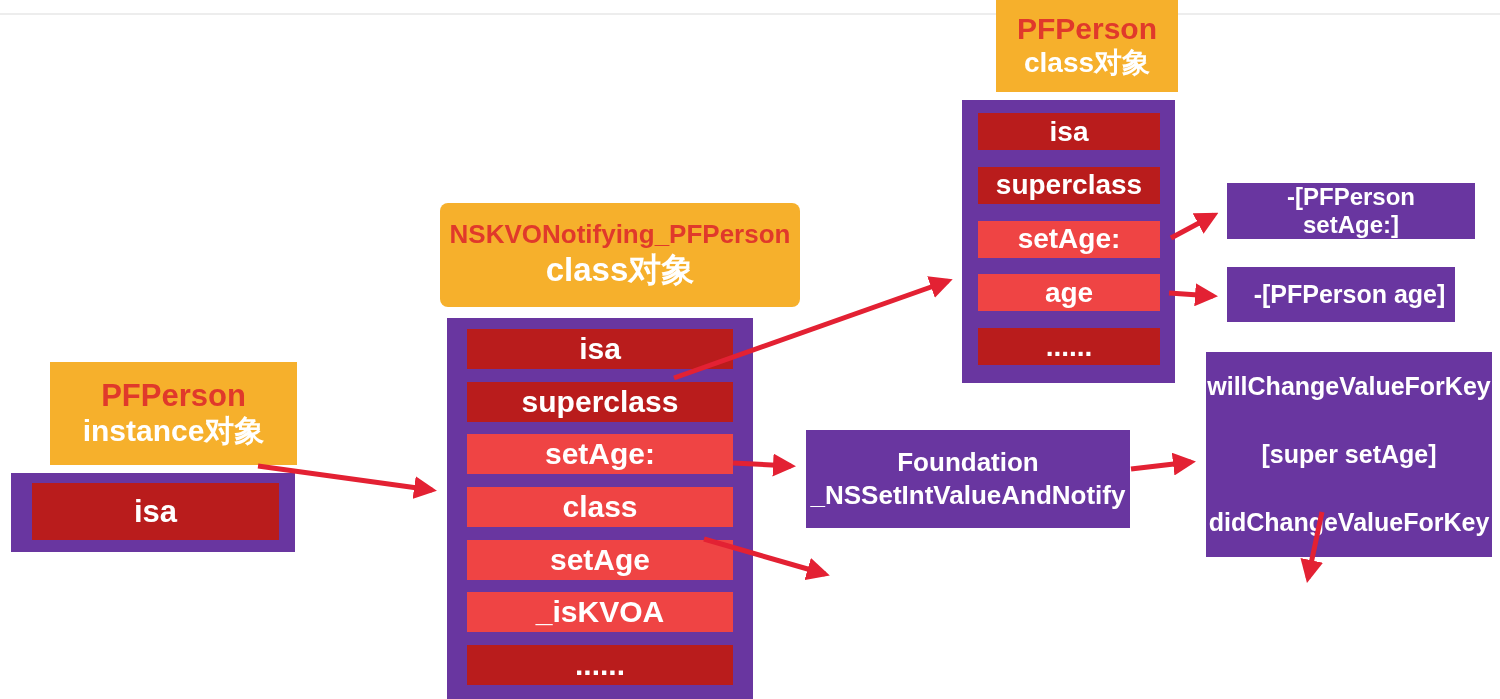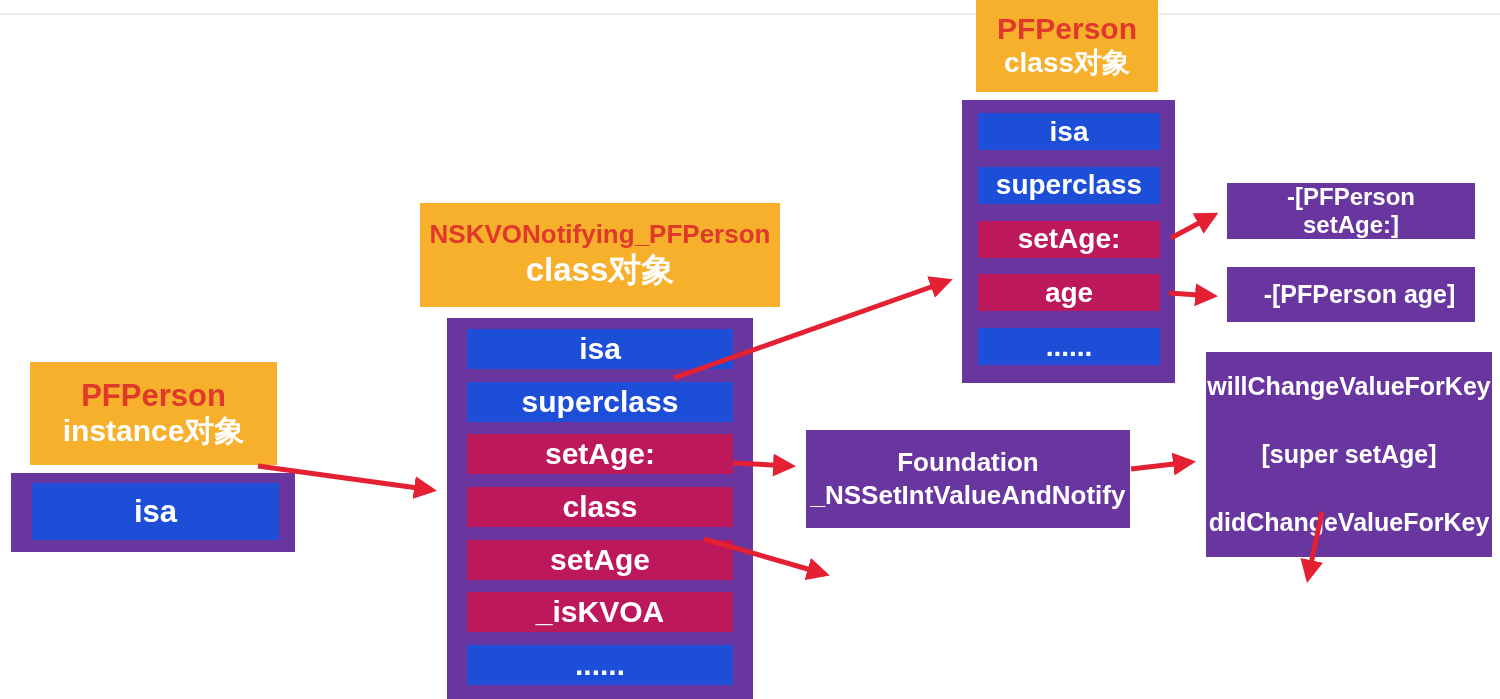--- a/index.html
+++ b/index.html
@@ -5,53 +5,53 @@
   html,body{margin:0;padding:0;background:#ffffff;}
   .stage{
     position:relative; width:1500px; height:699px; overflow:hidden;
     background:#ffffff;
     font-family:"Liberation Sans", sans-serif; font-weight:700;
   }
   .top-rule{position:absolute; left:0; top:13px; width:1500px; height:2px; background:#ededed;}
 
   
   .obox{position:absolute; background:#F6B02C; display:flex; flex-direction:column;
-        align-items:center; justify-content:center; text-align:center; z-index:2;}
+        align-items:center; justify-content:center; text-align:center; z-index:2;margin-left:20px;}
   .obox .t{color:#E0392B; line-height:1.15;}
   .obox .s{color:#ffffff; line-height:1.2;}
   .obox-instance{left:30px; top:362px; width:247px; height:103px;}
   .obox-instance .t{font-size:31px;}
   .obox-instance .s{font-size:30px;}
-  .obox-notifying{left:420px; top:203px; width:360px; height:104px;}
+  .obox-notifying{left:420px; top:203px; width:360px; height:104px;border-radius:8px;}
   .obox-notifying .t{font-size:26px;}
   .obox-notifying .s{font-size:33px;}
   .obox-personclass{left:976px; top:0px; width:182px; height:92px;}
   .obox-personclass .t{font-size:30px;}
   .obox-personclass .s{font-size:28px;}
 
   
   .pbox{position:absolute; background:#6936A0; display:flex; flex-direction:column;
         justify-content:space-between; box-sizing:border-box; z-index:2;}
   .pbox-instance{left:11px; top:473px; width:284px; height:79px; padding:10px 16px 12px 21px;}
   .pbox-notifying{left:447px; top:318px; width:306px; height:381px; padding:11px 20px 14px 20px;}
   .pbox-personclass{left:962px; top:100px; width:213px; height:283px; padding:13px 15px 18px 16px;}
   .row{display:flex; align-items:center; justify-content:center; color:#ffffff; text-align:center;}
-  .row.blue{background:#1d4ed8;}
-  .row.green{background:#be185d;}
+  .row.blue{background:#b91c1c;}
+  .row.green{background:#ef4444;}
   .pbox-instance .row{height:57px; font-size:31px;}
   .pbox-notifying .row{height:40px; font-size:30px;}
   .pbox-personclass .row{height:37px; font-size:28px;}
 
   
   .sbox{position:absolute; background:#6936A0; color:#ffffff; display:flex; flex-direction:column;
         align-items:center; justify-content:center; text-align:center; box-sizing:border-box;
         overflow:hidden; z-index:2;}
   .sbox div{white-space:nowrap;}
   .sbox-setage{left:1227px; top:183px; width:248px; height:56px; font-size:24px; line-height:28px;}
-  .sbox-age{left:1227px; top:267px; width:248px; height:55px; font-size:25px;padding-left:17px;}
+  .sbox-age{left:1227px; top:267px; width:228px; height:55px; font-size:25px;padding-left:17px;}
   .sbox-foundation{left:806px; top:430px; width:324px; height:98px; font-size:26px; line-height:33px;}
   .sbox-willchange{left:1206px; top:352px; width:286px; height:205px; font-size:25px; line-height:35px;gap:33px;}
   .sbox-return{left:806px; top:578px; width:324px; height:70px; font-size:27px;}
   .sbox-observer{left:1143px; top:588px; width:332px; height:89px; font-size:22px;}
 
   .arrow-layer{position:absolute; left:0; top:0; width:1500px; height:699px; z-index:3; pointer-events:none;}
 </style>
 </head>
 <body>
 

